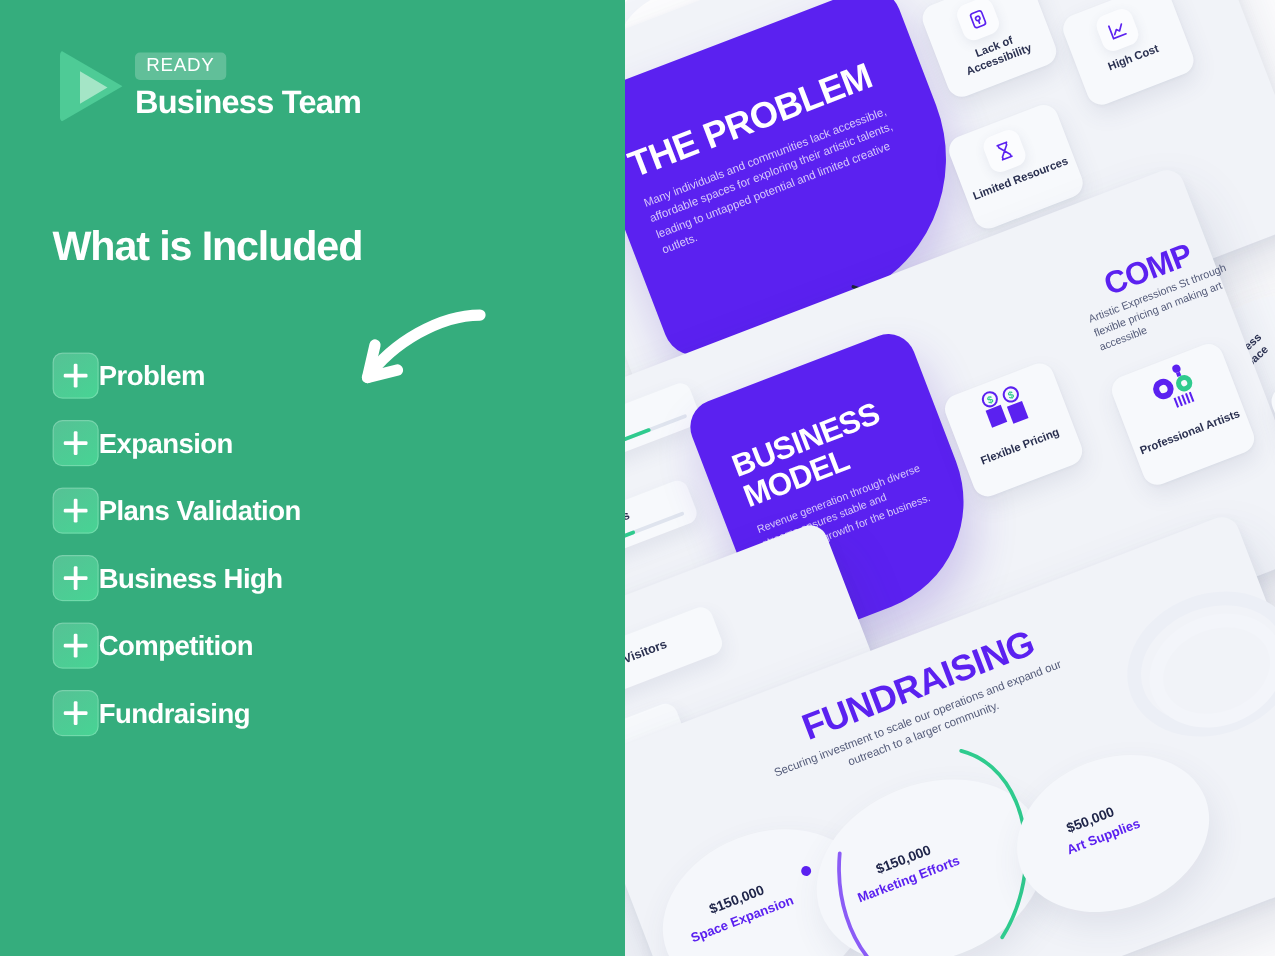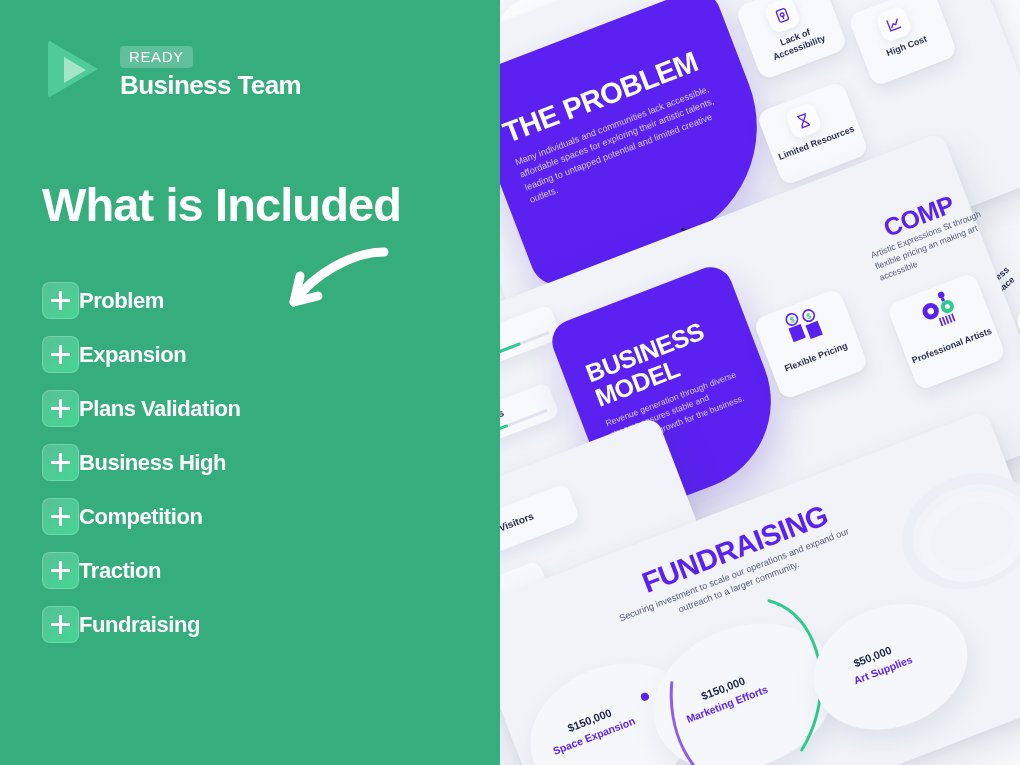--- a/index.html
+++ b/index.html
@@ -9,21 +9,21 @@
     background:#ffffff;
     position:relative;
   }
   #stage { position:absolute; inset:0; width:1020px; height:765px; overflow:hidden; background:#fdfdfe; }
 
   
   .left-panel {
     position:absolute; left:0; top:0; width:500px; height:765px;
     background:#35ad7d; z-index:40; overflow:hidden;
   }
-  .brand { position:absolute; left:44px; top:38px; display:flex; align-items:flex-end; gap:14px; }
+  .brand { position:absolute; left:44px; top:38px; display:flex; align-items:center; gap:2px; }
   .logo-play { position:relative; width:62px; height:62px; }
   .logo-play .tri-outer {
     position:absolute; left:4px; top:2px;
     width:0; height:0;
     border-top:29px solid transparent;
     border-bottom:29px solid transparent;
     border-left:50px solid #4ecb96;
     border-radius:4px;
   }
   .logo-play .tri-inner {
@@ -40,21 +40,21 @@
     letter-spacing:0.6px; padding:2px 9px 3px; border-radius:4px;
     line-height:1.15;
   }
   .brand-title {
     color:#ffffff; font-size:26px; font-weight:bold; letter-spacing:-0.6px;
     line-height:1.1; margin-top:1px;
   }
 
   .headline {
     position:absolute; left:42px; top:180px;
-    color:#ffffff; font-size:47px; font-weight:bold;
+    color:#ffffff; font-size:33px; font-weight:bold;
     letter-spacing:-0.9px; line-height:1.05;
   }
 
   .curved-arrow { position:absolute; left:272px; top:240px; width:120px; height:90px; }
 
   .list { position:absolute; left:42px; top:282px; display:flex; flex-direction:column; gap:17px; }
   .list-item { display:flex; align-items:center; height:37px; }
   .plus-box {
     width:37px; height:37px; border-radius:8px;
     background:linear-gradient(145deg,#56c195,#47d494);
@@ -344,27 +344,20 @@
 
       <div class="list-item">
         <span class="plus-box">
             <i class="v"></i>
             <i class="h"></i>
           </span>
         <span class="list-label">Competition</span>
       </div>
 
 
-      <div class="list-item">
-        <span class="plus-box">
-            <i class="v"></i>
-            <i class="h"></i>
-          </span>
-        <span class="list-label">Traction</span>
-      </div>
 
       <div class="list-item">
         <span class="plus-box">
             <i class="v"></i>
             <i class="h"></i>
           </span>
         <span class="list-label">Fundraising</span>
       </div>
 
     </div>

